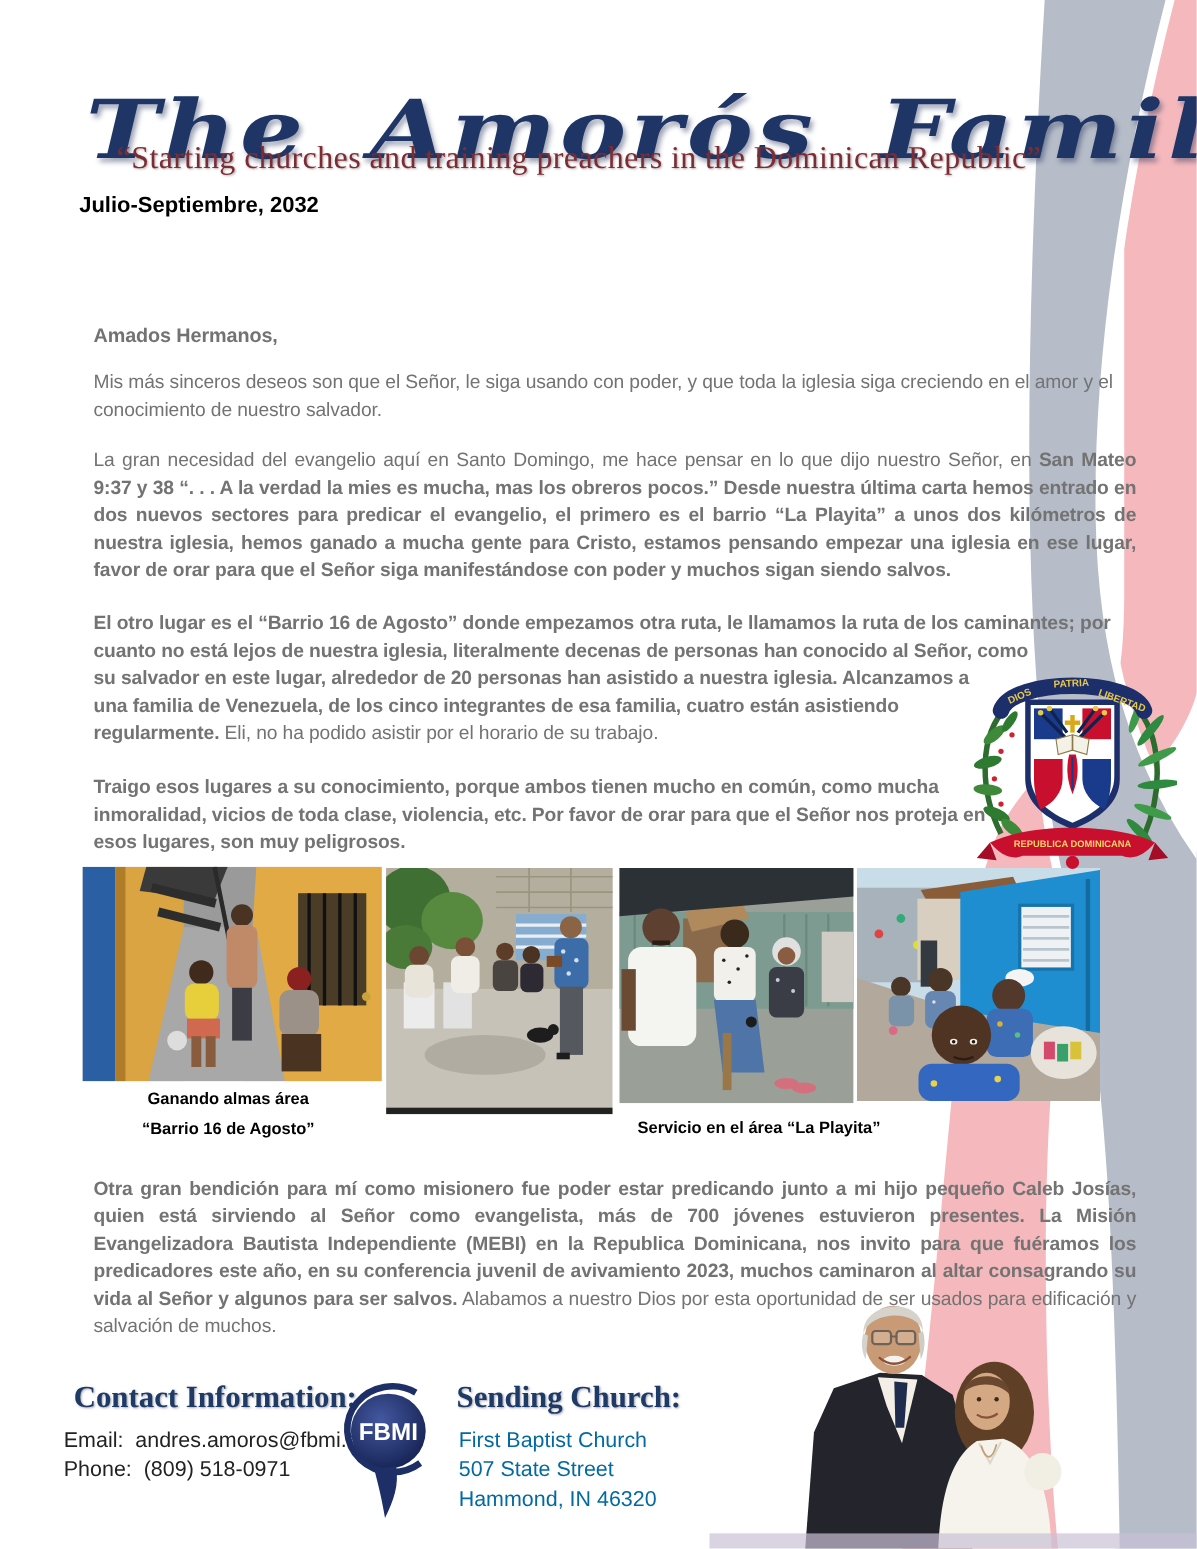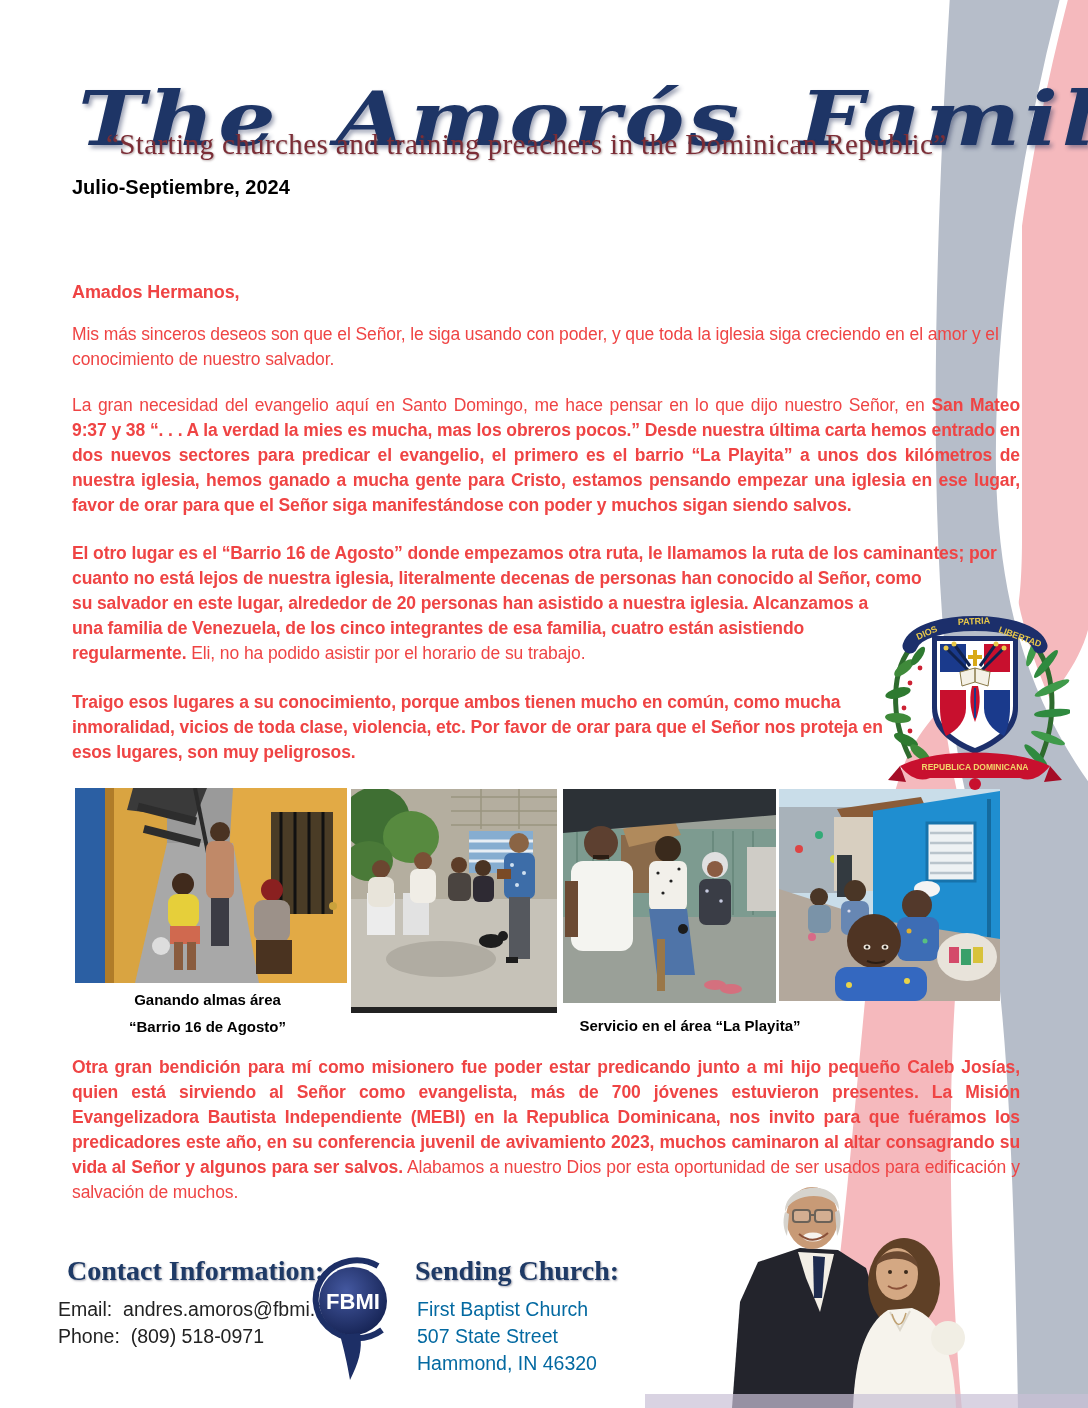--- a/index.html
+++ b/index.html
@@ -11,22 +11,22 @@
   #title{position:absolute;left:78px;top:26px;display:inline-block;white-space:nowrap;
          font-family:"DejaVu Serif","Liberation Serif",serif;font-style:italic;font-weight:700;
          font-size:74px;color:#1e3566;letter-spacing:3px;word-spacing:18px;
          transform:scaleX(1.22);transform-origin:left top;
          text-shadow:2px 3px 4px rgba(40,50,90,.45);z-index:3;}
   #tagline{position:absolute;left:106px;top:128px;font-family:"Liberation Serif",serif;
          font-weight:400;font-size:29px;color:#7b2d36;letter-spacing:.4px;
          text-shadow:1px 1px 2px rgba(90,60,60,.45);z-index:3;}
   #date{position:absolute;left:72px;top:176px;font-weight:700;font-size:20px;color:#000;z-index:3;}
   
-  .para{position:absolute;left:72px;font-size:17.5px;line-height:25px;color:#ef4444;
-        letter-spacing:-.1px;z-index:3;margin:0;}
+  .para{position:absolute;left:72px;font-size:17.5px;line-height:25px;color:#737373;
+        letter-spacing:-.1px;z-index:3;margin:13px;}
   #greeting{top:280px;font-weight:700;font-size:18px;}
   #p1{top:322px;width:950px;}
   #p2{top:393px;width:948px;text-align:justify;}
   #p3a{top:541px;width:950px;}
   #p3b{top:591px;width:804px;}
   #p4{top:690px;width:828px;}
   #p5{top:1055px;width:948px;text-align:justify;}
   .b{font-weight:700;}
   .i{}
   
@@ -59,21 +59,21 @@
 
 <div id="page">
 
   <svg id="bg" viewBox="0 0 1088 1408" aria-hidden="true">
     <path d="M 1022 -5 H 1092 V 600 C 1092 650 1060 690 1008 745 C 980 775 968 860 958 960 C 946 1090 950 1280 962 1410 H 820 C 842 1270 856 1090 868 970 C 878 870 886 810 904 765 C 930 700 1000 665 1016 615 C 1021 600 1022 560 1022 540 Z" fill="#f5b9bd"></path>
     <path d="M 946 -5 H 1065 C 1022 160 998 330 1000 470 C 1002 590 1028 690 1092 780 V 1412 H 1014 C 1010 1150 1002 950 968 820 C 930 680 920 420 946 -5 Z" fill="#b6bdc9" stroke="#ffffff" stroke-width="8"></path>
   </svg>
 
   <h1 id="title">The Amorós Family</h1>
   <div id="tagline">“Starting churches and training preachers in the Dominican Republic”</div>
-  <div id="date">Julio-Septiembre, 2024</div>
+  <div id="date">Julio-Septiembre, 2032</div>
 
   <p class="para" id="greeting">Amados Hermanos,</p>
   <p class="para" id="p1"><span>Mis más sinceros deseos son que el Señor, le siga usando con poder, y que toda la iglesia siga creciendo en el amor y el conocimiento de nuestro salvador.</span></p>
   <p class="para" id="p2"><span>La gran necesidad del evangelio aquí en Santo Domingo, me hace pensar en lo que dijo nuestro Señor, en </span><span class="b">San Mateo 9:37 y 38 </span><span class="b i">“. . . A la verdad la mies es mucha, mas los obreros pocos.” </span><span class="b">Desde nuestra última carta hemos entrado en dos nuevos sectores para predicar el evangelio, el primero es el barrio </span><span class="b i">“La Playita”</span><span class="b"> a unos dos kilómetros de nuestra iglesia, hemos ganado a mucha gente para Cristo, estamos pensando empezar una iglesia en ese lugar, favor de orar para que el Señor siga manifestándose con poder y muchos sigan siendo salvos.</span></p>
   <p class="para" id="p3a"><span class="b">El otro lugar es el </span><span class="b i">“Barrio 16 de Agosto”</span><span class="b"> donde empezamos otra ruta, le llamamos la ruta de los caminantes; por cuanto no está lejos de nuestra iglesia, literalmente decenas de personas han conocido al Señor, como</span></p>
   <p class="para" id="p3b"><span class="b">su salvador en este lugar, alrededor de 20 personas han asistido a nuestra iglesia. Alcanzamos a una familia de Venezuela, de los cinco integrantes de esa familia, cuatro están asistiendo regularmente.</span><span> Eli, no ha podido asistir por el horario de su trabajo.</span></p>
   <p class="para" id="p4"><span class="b">Traigo esos lugares a su conocimiento, porque ambos tienen mucho en común, como mucha inmoralidad, vicios de toda clase, violencia, etc. Por favor de orar para que el Señor nos proteja en esos lugares, son muy peligrosos.</span></p>
   <p class="para" id="p5"><span class="b">Otra gran bendición para mí como misionero fue poder estar predicando junto a mi hijo pequeño Caleb Josías, quien está sirviendo al Señor como evangelista, más de 700 jóvenes estuvieron presentes. La Misión Evangelizadora Bautista Independiente (MEBI) en la Republica Dominicana, nos invito para que fuéramos los predicadores este año, en su conferencia juvenil de avivamiento 2023, muchos caminaron al altar consagrando su vida al Señor y algunos para ser salvos.</span><span> Alabamos a nuestro Dios por esta oportunidad de ser usados para edificación y salvación de muchos.</span></p>
 
   <svg id="coa" viewBox="0 0 190 196">

